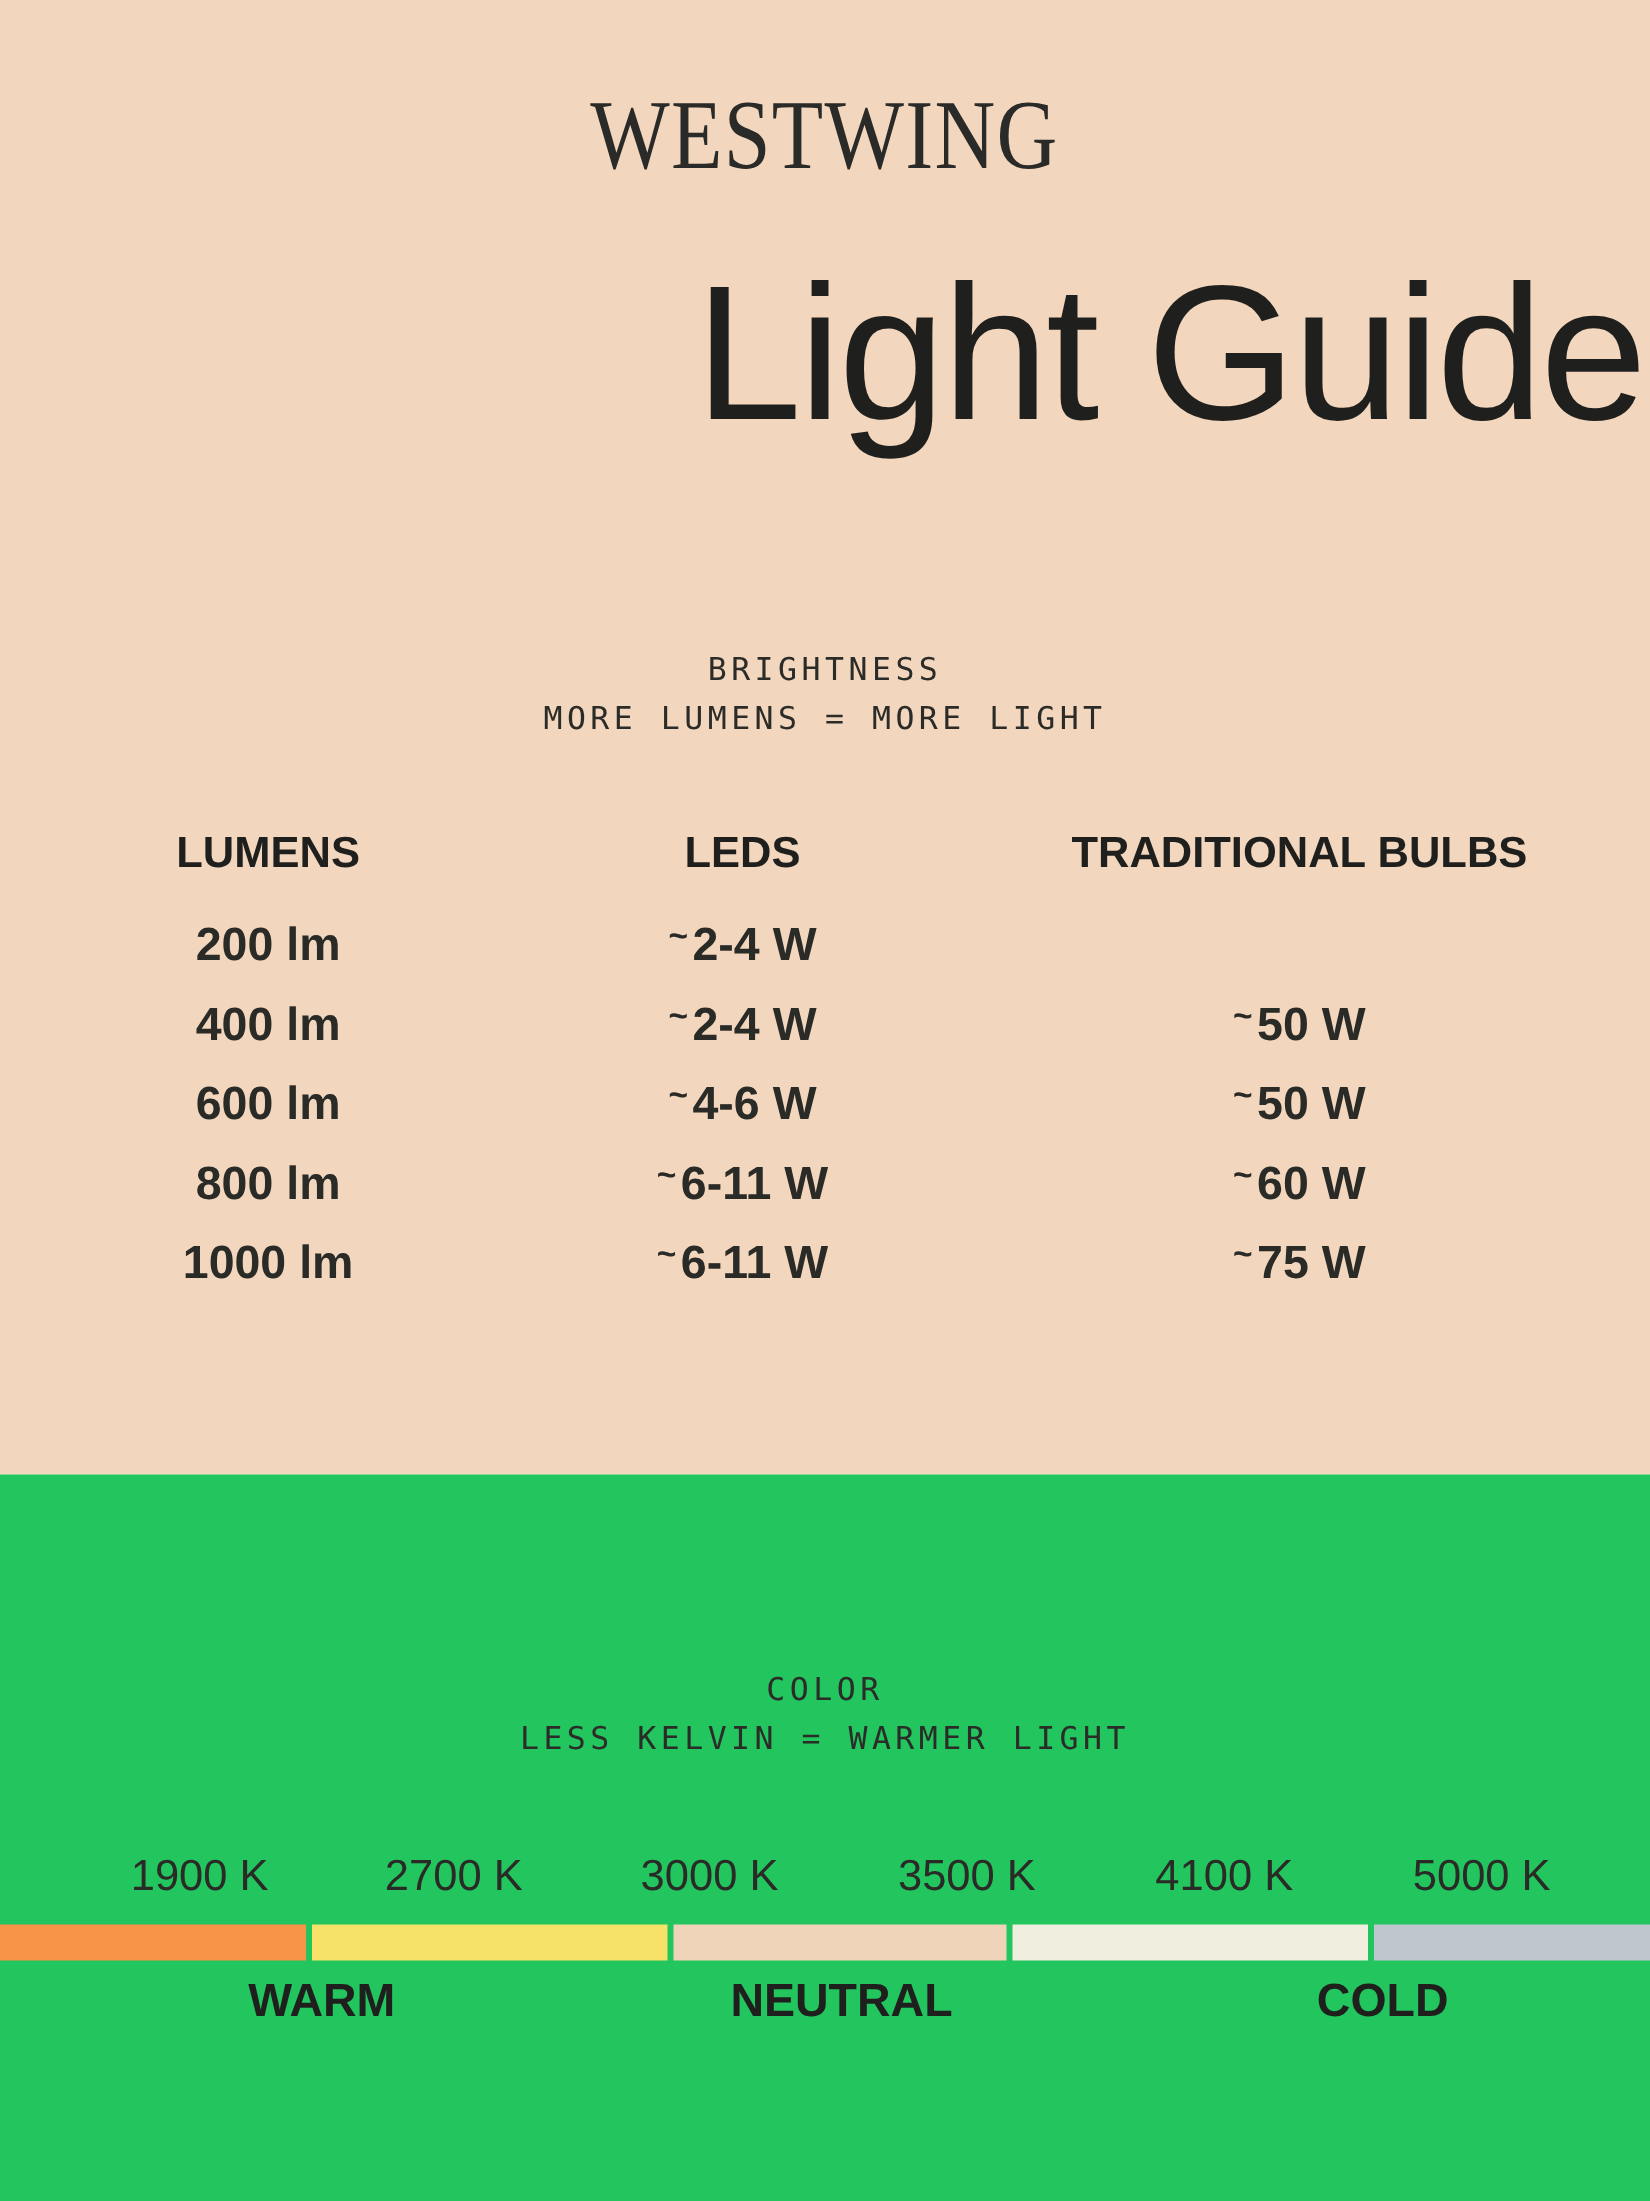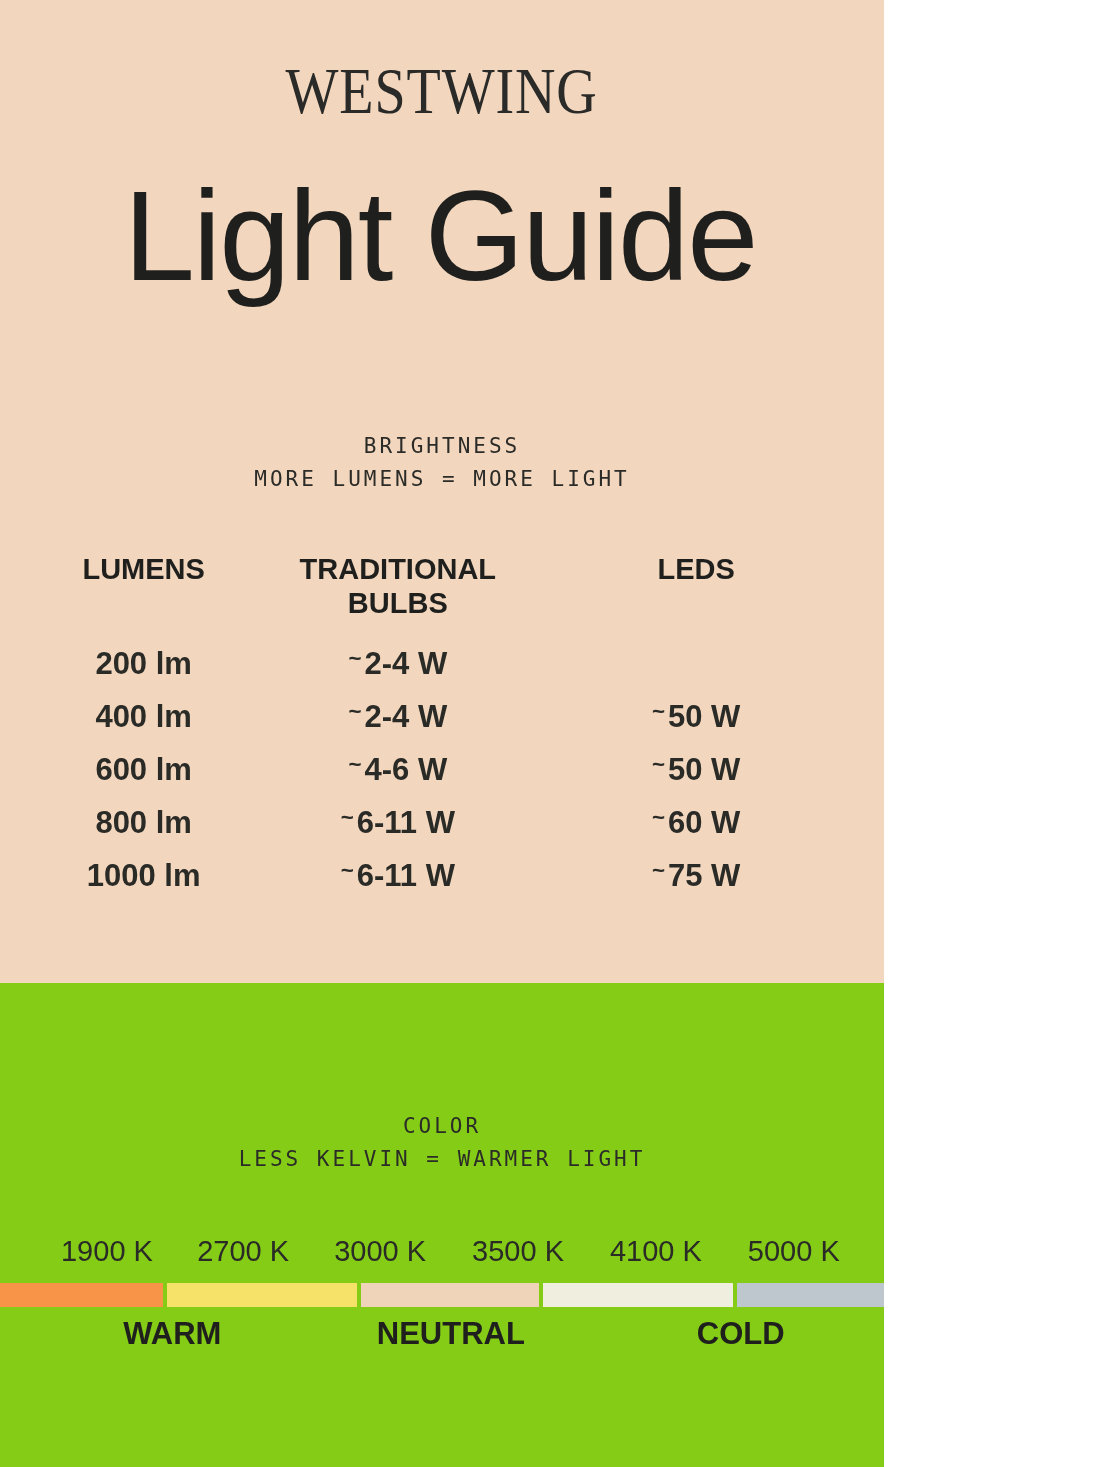--- a/index.html
+++ b/index.html
@@ -1,40 +1,40 @@
 <!DOCTYPE html>
 <html><head>
 <meta charset="utf-8">
 <style>
   html,body { margin:0; padding:0; }
   body {
     width:1100px; height:1467px;
     font-family:"Liberation Sans", sans-serif;
     color:#232321;
   }
-  .page { width:884px; height:1467px; overflow:hidden; }
+  .page { width:1100px; height:1467px; overflow:hidden; }
 
   
   .top {
     height:983px;
     background:#F2D6BD;
     text-align:center;
     box-sizing:border-box;
     padding-top:58px;
   }
   .brand {
     font-family:"Liberation Serif", serif;
     font-size:66px; line-height:1; letter-spacing:1px;
     font-weight:400; color:#2A2A28;
   }
   .brand .squeeze { display:inline-block; transform:scaleX(0.85); transform-origin:center; }
   .title {
     margin:48px 4px 0 0;
     font-size:128px; line-height:1; letter-spacing:-2px;
-    font-weight:400; color:#1F1F1D;
+    font-weight:400; color:#1F1F1D;text-align:right;
   }
   .mono-block { margin-top:130px;text-align:center; }
   .mono {
     font-family:"DejaVu Sans Mono", monospace;
     font-size:21px; line-height:33px; letter-spacing:3px;
     color:#2B2B28;
   }
   .grid {
     display:grid;
     grid-template-columns:32.5% 25% 42.5%;
@@ -112,22 +112,22 @@
 
     <h1 class="title">Light Guide</h1>
 
     <div class="mono-block">
       <div class="mono">BRIGHTNESS</div>
       <div class="mono">MORE LUMENS = MORE LIGHT</div>
     </div>
 
     <div class="grid thead">
       <div class="th">LUMENS</div>
+      <div class="th">LEDS</div>
       <div class="th">TRADITIONAL BULBS</div>
-      <div class="th">LEDS</div>
     </div>
 
     <div class="tbody">
 
       <div class="grid tr">
         <div class="td">200 lm</div>
         <div class="td"><span class="tilde">~</span><span>2-4 W</span></div>
       </div>
 
       <div class="grid tr">
@@ -150,21 +150,21 @@
 
       <div class="grid tr">
         <div class="td">1000 lm</div>
         <div class="td"><span class="tilde">~</span><span>6-11 W</span></div>
         <div class="td"><span class="tilde">~</span><span>75 W</span></div>
       </div>
 
     </div>
   </section>
 
-  <section class="bottom" style="background-color: #84cc16;">
+  <section class="bottom" style="background-color: #22c55e;">
 
     <div>
       <div class="mono">COLOR</div>
       <div class="mono">LESS KELVIN = WARMER LIGHT</div>
     </div>
 
     <div class="kelvin-row">
       <span class="kelvin-label">1900 K</span>
       <span class="kelvin-label">2700 K</span>
       <span class="kelvin-label">3000 K</span>

